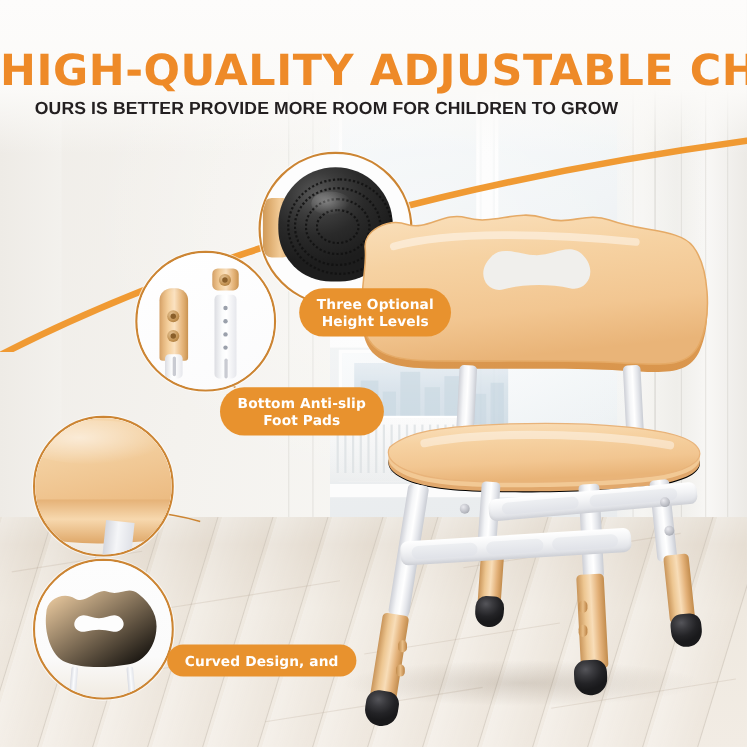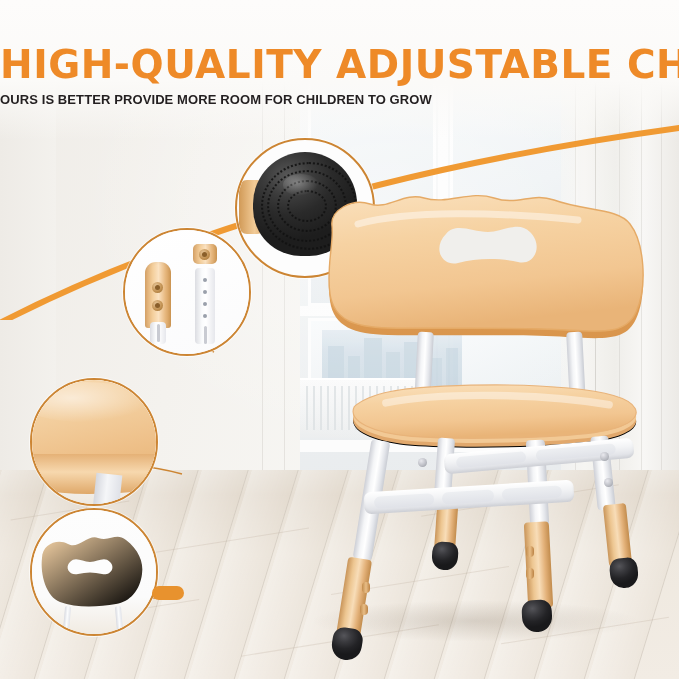--- a/index.html
+++ b/index.html
@@ -80,22 +80,22 @@
 
   
   .title{
     position:absolute;left:0;top:44px;width:679px;text-align:center;
     font-size:39px;line-height:42px;font-weight:bold;letter-spacing:.5px;
     color:#ee8a28;
     font-family:"DejaVu Sans","Liberation Sans",sans-serif;
     white-space:nowrap;
   }
   .subtitle{
-    position:absolute;left:0;top:92px;width:562px;text-align:left;
-    font-size:13px;line-height:16px;font-weight:bold;letter-spacing:.1px;
+    position:absolute;left:0;top:92px;width:562px;text-align:right;
+    font-size:16px;line-height:16px;font-weight:bold;letter-spacing:.1px;
     color:#231f20;
     font-family:"Liberation Sans",sans-serif;
     white-space:nowrap;
   }
 
   
   .arc{position:absolute;left:0;top:110px;width:679px;height:210px;pointer-events:none;}
 
   
   .circle{
@@ -501,19 +501,28 @@
     </div>
 
     <div class="adj-screw" style="left:100px;top:268px;"></div>
     <div class="adj-screw" style="left:282px;top:262px;"></div>
     <div class="adj-screw" style="left:286px;top:288px;"></div>
   </div>
 
   <div class="title">HIGH-QUALITY ADJUSTABLE CHAIR</div>
   <div class="subtitle">OURS IS BETTER PROVIDE MORE  ROOM FOR CHILDREN TO GROW</div>
 
-
+  <div class="badge" style="left:272px;top:262px;">
+    <span>Three Optional</span>
+    <span>Height Levels</span>
+  </div>
+
+  <div class="badge" style="left:200px;top:352px;">
+    <span>Bottom Anti-slip</span>
+    <span>Foot Pads</span>
+  </div>
 
 
   <div class="badge" style="left:152px;top:586px;">
+    <span>Curved Design, and</span>
   </div>
 
 </div>
 
 </body></html>

